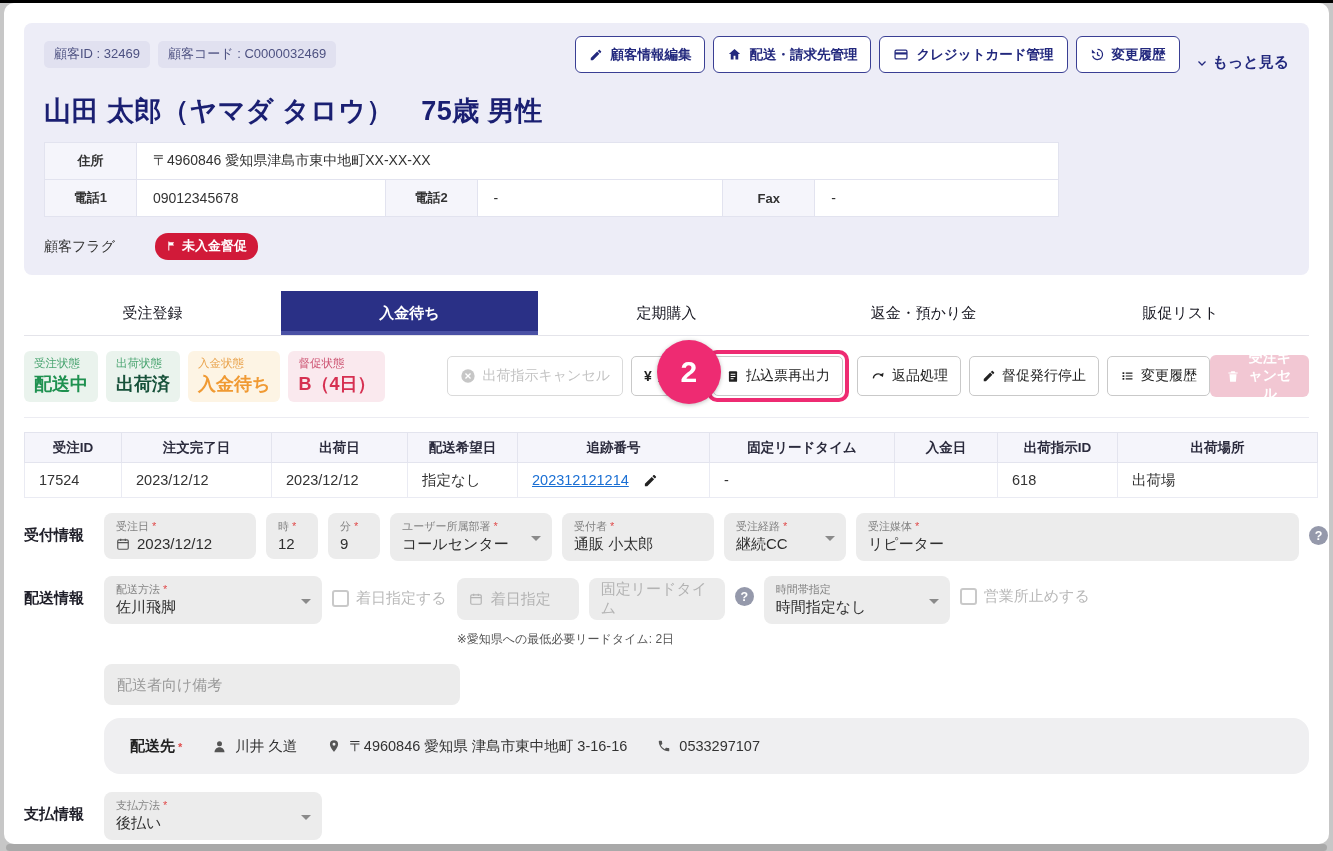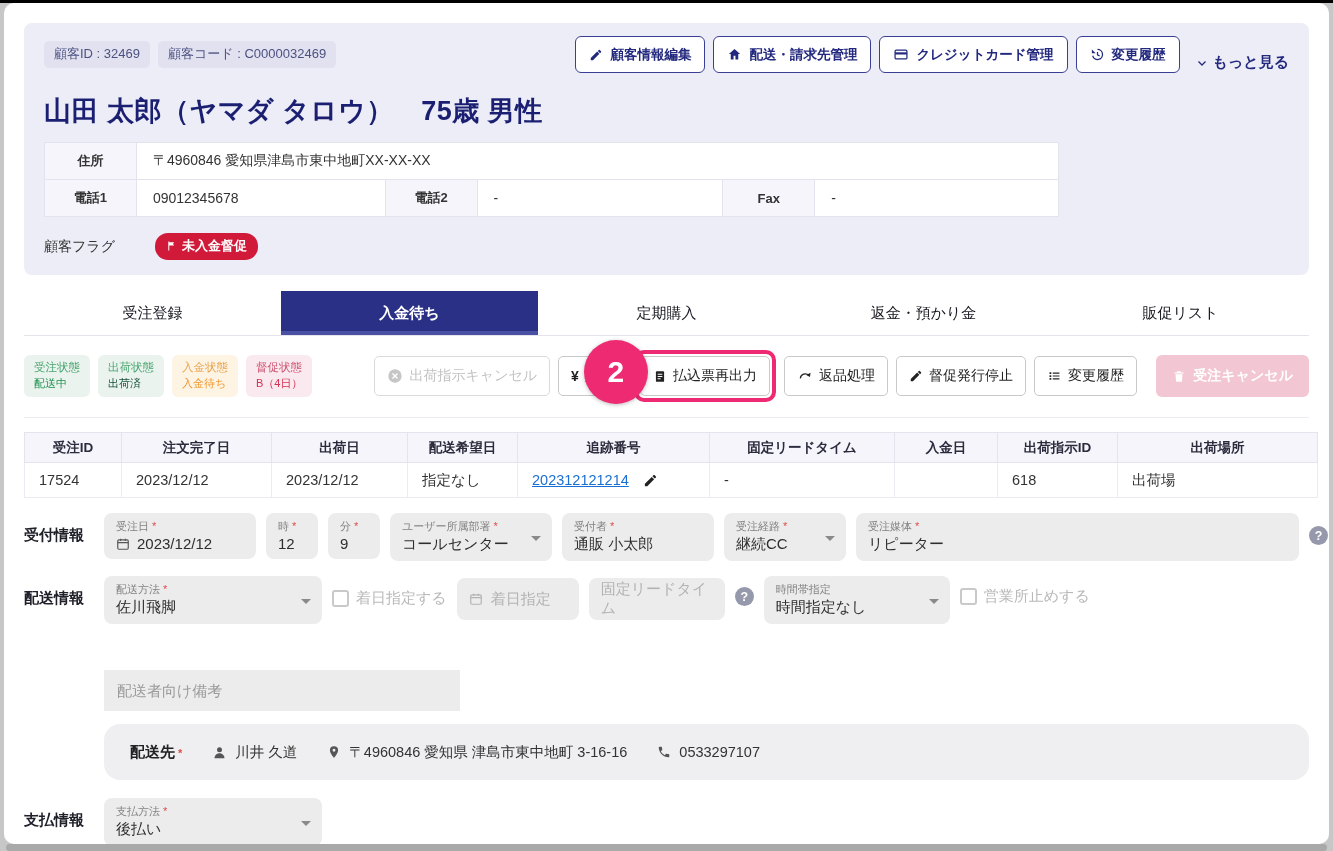--- a/index.html
+++ b/index.html
@@ -37,21 +37,21 @@
 
   
   .tabs { display:flex; margin-top:16px; border-bottom:1px solid #e4e4ea; }
   .tab { flex:1; text-align:center; height:44px; line-height:44px; font-size:15px; color:#15151f; cursor:pointer; }
   .tab.active { background:#2a3086; color:#fff; font-weight:bold; box-shadow:inset 0 -4px 0 #4a51a5; }
 
   
   .action-row { display:flex; align-items:center; margin-top:14px; padding-bottom:15px; border-bottom:1px solid #ececf2; }
   .sbadge { border-radius:6px; padding:5px 10px 6px; margin-right:8px; white-space:nowrap; }
   .sbadge .sl { font-size:11.5px; }
-  .sbadge .sv { font-size:11px; font-weight:normal; margin-top:1px; }
+  .sbadge .sv { font-size:18px; font-weight:bold; margin-top:1px; }
   .sb-g { background:#eaf3ed; } .sb-g .sl { color:#49a470; }
   .sb0 .sv { color:#1f9150; } .sb1 .sv { color:#17513a; }
   .sb-o { background:#fdf4e4; } .sb-o .sl { color:#e9a34d; } .sb-o .sv { color:#f09a33; }
   .sb-p { background:#fae9ee; } .sb-p .sl { color:#cd5573; } .sb-p .sv { color:#d63051; }
   .mid { display:flex; align-items:center; gap:8px; margin-left:54px; }
   .abtn { display:flex; align-items:center; gap:6px; background:#fff; border:1px solid #c9c9c9; border-radius:5px;
     height:40px; padding:0 12px; font-size:14px; color:#222; cursor:pointer; font-family:inherit; white-space:nowrap; }
   .abtn.disabled { border-color:#dadada; color:#c2c2c2; }
   .hl-wrap { position:relative; border:4px solid #ee2b72; border-radius:10px; padding:2px; }
   .annot-circle { position:absolute; left:-54px; top:-14px; width:64px; height:64px; border-radius:50%;
@@ -77,22 +77,22 @@
   .req::after { content:"*"; color:#e04b4b; margin-left:3px; font-size:11px; }
   .fvalue { font-size:15px; color:#2e2e2e; margin-top:1px; display:flex; align-items:center; gap:7px; white-space:nowrap; }
   .fld.select::after { content:""; position:absolute; right:11px; top:50%; margin-top:-1px;
     border:5px solid transparent; border-top-color:#8a8a8a; }
   .fld.plain { display:flex; align-items:center; height:42px; padding:0 12px; font-size:15px; color:#b3b3b3; gap:8px; margin-top:2px; }
   .help { width:19px; height:19px; border-radius:50%; background:#9599ab; color:#fff; font-size:12.5px; font-weight:bold;
     display:flex; align-items:center; justify-content:center; margin-top:13px; cursor:pointer; flex:none; }
   .cb-row { display:flex; align-items:center; gap:7px; color:#b9b9b9; font-size:15px; margin-top:13px; cursor:pointer; white-space:nowrap; }
   .cb { width:17px; height:17px; border:2px solid #c9c9c9; border-radius:3px; background:#fff; display:inline-block; flex:none; }
   .sub-note { font-size:12px; color:#555; margin-top:7px; }
-  .remarks { width:356px; height:41px; background:#ececec; border:none; border-radius:0; padding:0 13px;
-    font-size:15px; color:#333; font-family:inherit; outline:none;margin-top:30px; }
+  .remarks { width:356px; height:41px; background:#ececec; border:none; border-radius:8px; padding:0 13px;
+    font-size:15px; color:#333; font-family:inherit; outline:none; }
   .remarks::placeholder { color:#9a9a9a; }
   .dest-strip { background:#efeff1; border-radius:16px; height:56px; display:flex; align-items:center;
     padding:0 26px; gap:30px; flex:1; }
   .dest-label { font-size:15px; font-weight:bold; color:#222; display:flex; }
   .dest-item { display:flex; align-items:center; gap:8px; font-size:14.5px; color:#333; }
   .dest-item .dicon { color:#555; display:inline-flex; }
 
   .ic { display:inline-flex; flex:none; }
 </style>
 </head>
@@ -436,20 +436,21 @@
               </div>
             <div class="fvalue">
                 <span>時間指定なし</span>
               </div>
           </div>
           <span class="cb-row" style="margin-top:11px">
             <span class="cb"></span>
             <span>営業所止めする</span>
           </span>
         </div>
+        <div class="sub-note">※愛知県への最低必要リードタイム: 2日</div>
       </div>
     </div>
   </div>
 
   <div class="section-row" style="margin-top:16px">
     <div class="sec-label"></div>
     <input class="remarks" placeholder="配送者向け備考" style="">
   </div>
 
   <div class="section-row" style="margin-top:13px">

